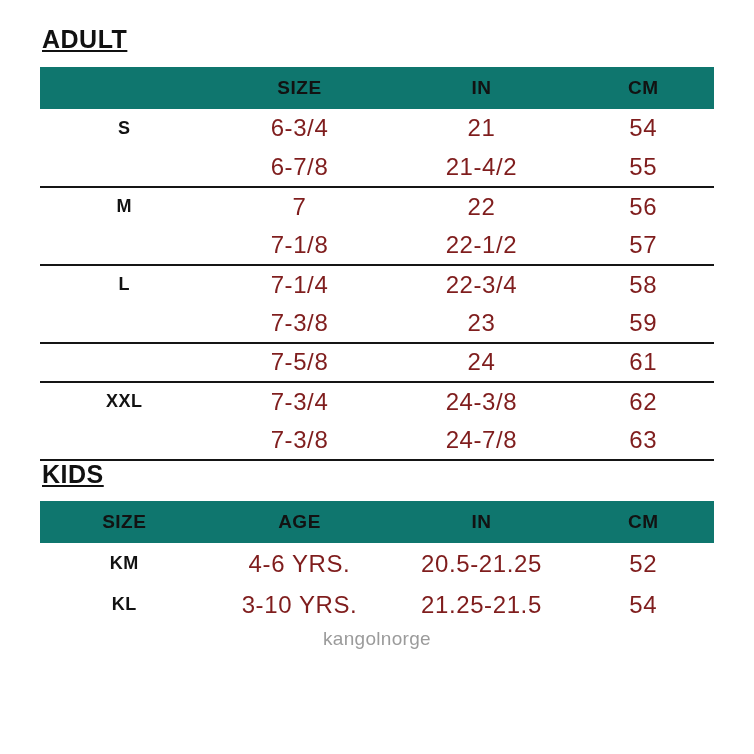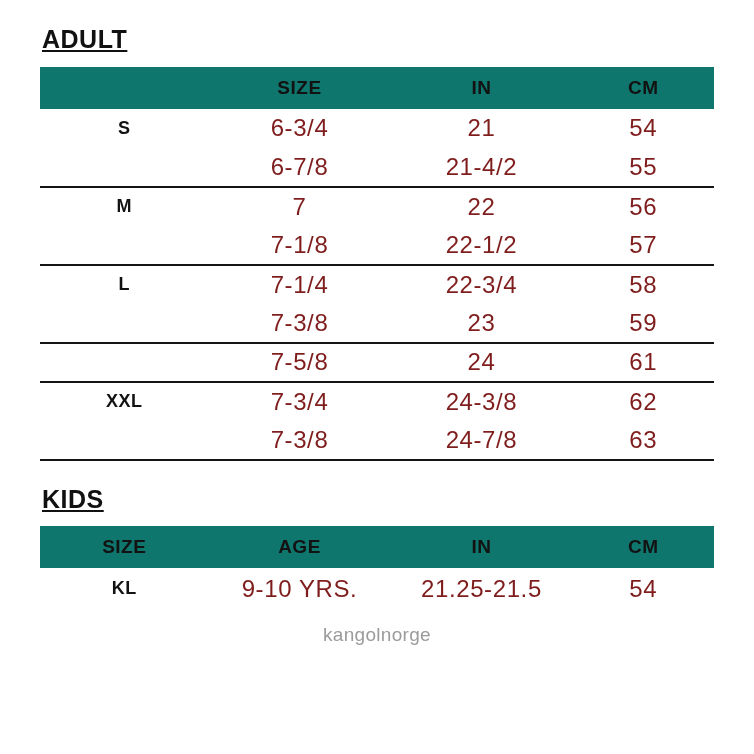--- a/index.html
+++ b/index.html
@@ -17,21 +17,21 @@
   }
   .section-title {
     font-size: 25px;
     font-weight: 700;
     color: #111111;
     letter-spacing: 0.5px;
     line-height: 1.1;
     margin: 0 0 13px 2px;
     text-decoration: underline;
   }
-  .section-title.kids { margin-top: 25px; }
+  .section-title.kids { }
   table {
     width: 100%;
     border-collapse: collapse;
     table-layout: fixed;
   }
   col.c1 { width: 25%; }
   col.c2 { width: 27%; }
   col.c3 { width: 27%; }
   col.c4 { width: 21%; }
   thead th {
@@ -55,21 +55,21 @@
   }
   #kids-body td { height: 41px; }
   tbody td.row-label {
     font-weight: 700;
     color: #121212;
     letter-spacing: 0.5px;
     font-size: 18px;
   }
   tr.group-end td { border-bottom: 2.5px solid #151515; }
   .footer {
-    margin-top: 15px;
+    margin-top: 3px;
     text-align: center;
     font-size: 19px;
     color: #9b9b9b;
     letter-spacing: 0.3px;
   }
 </style>
 </head>
 <body>
 
 <div class="page">
@@ -161,22 +161,28 @@
     <thead>
       <tr>
         <th>SIZE</th>
         <th>AGE</th>
         <th>IN</th>
         <th>CM</th>
       </tr>
     </thead>
     <tbody id="kids-body">
         <tr>
+          <td class="row-label">KM</td>
+          <td>4-6 YRS.</td>
+          <td>20.5-21.25</td>
+          <td>52</td>
+        </tr>
+        <tr>
           <td class="row-label">KL</td>
-          <td>9-10 YRS.</td>
+          <td>3-10 YRS.</td>
           <td>21.25-21.5</td>
           <td>54</td>
         </tr>
       </tbody>
   </table>
 
   <div class="footer">kangolnorge</div>
 
 </div>
 

